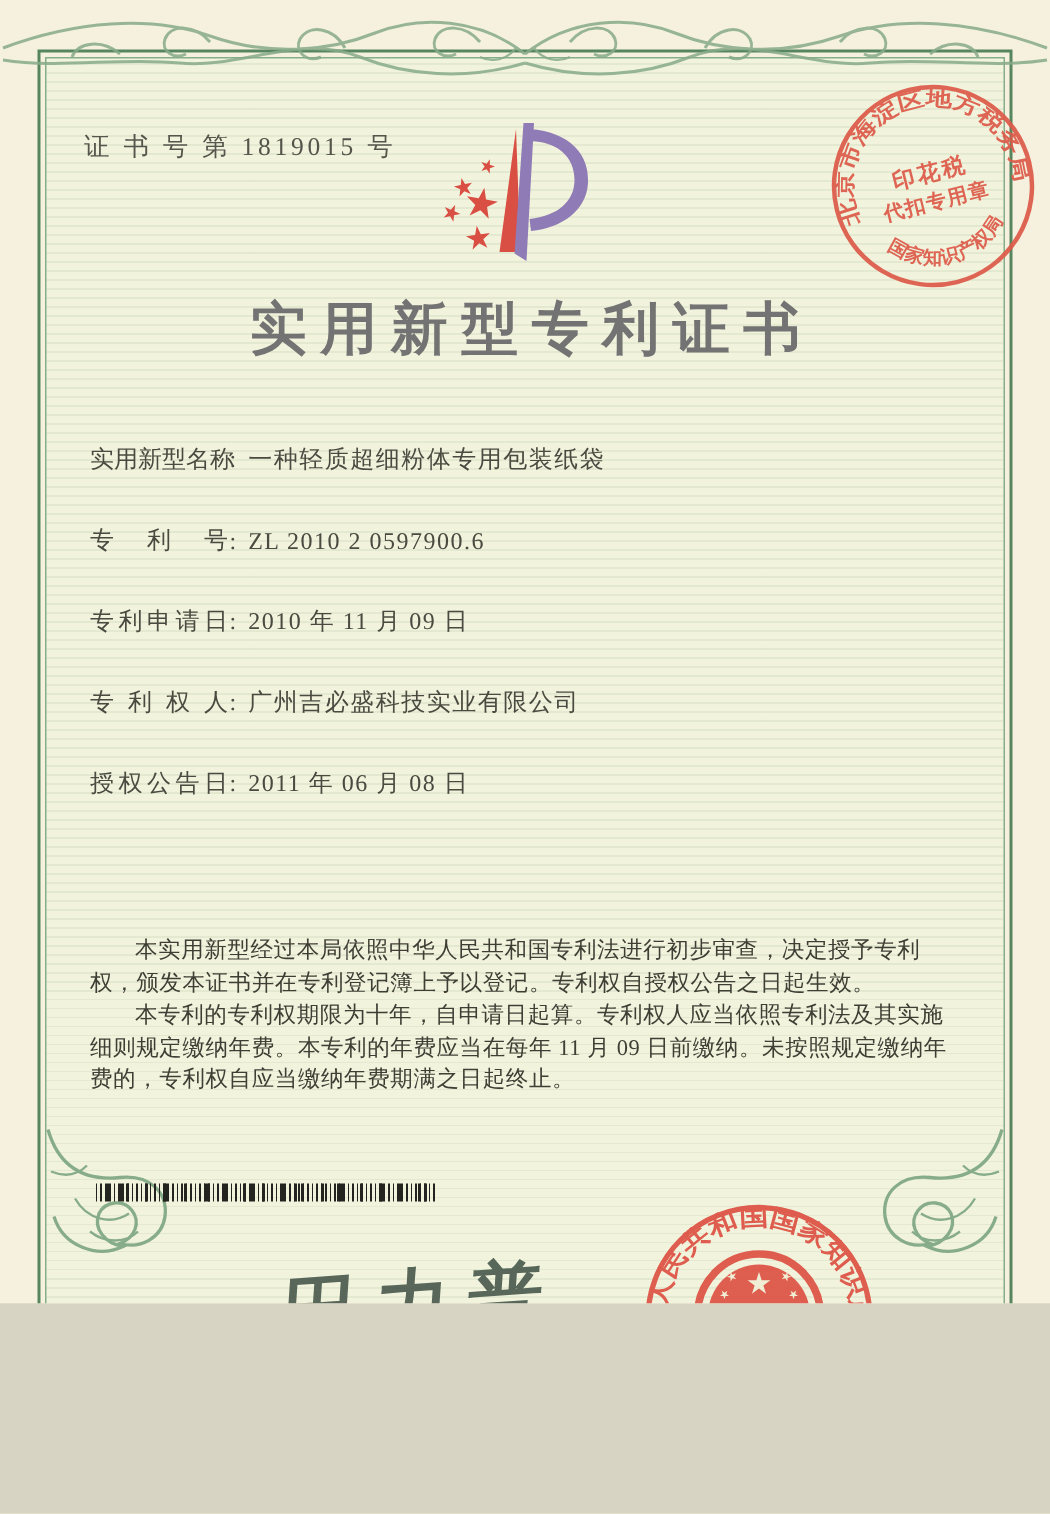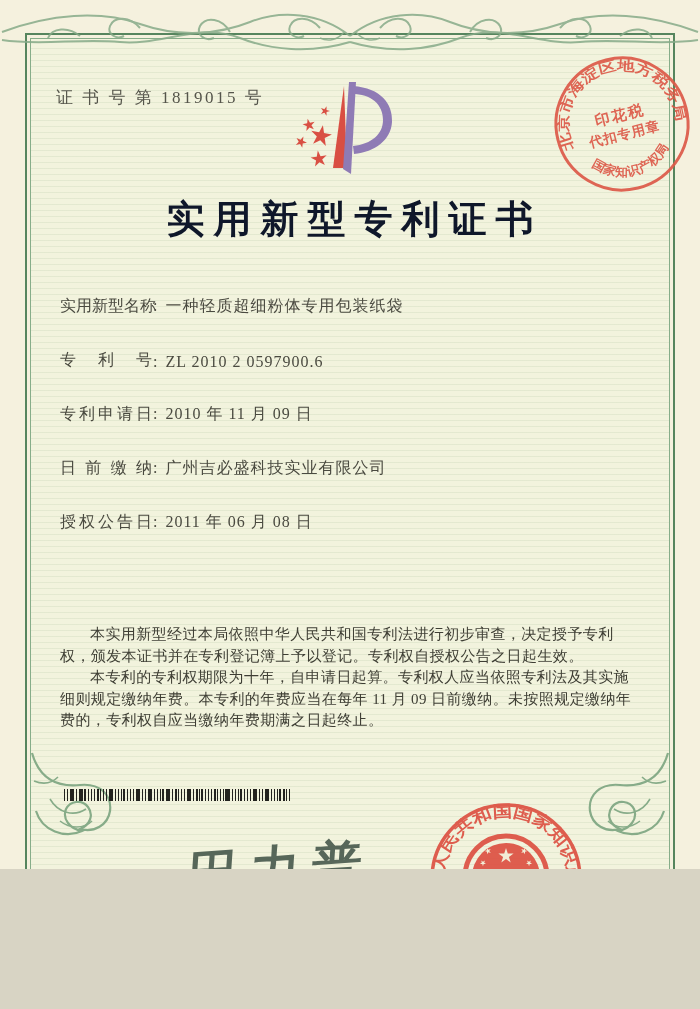--- a/index.html
+++ b/index.html
@@ -15,21 +15,21 @@
   .band-top{position:absolute;left:0;top:2px;width:700px;height:56px;z-index:3;}
   .corner-flourish{position:absolute;z-index:3;}
   .cf-br{right:30px;bottom:26px;}
   .cf-bl{left:30px;bottom:26px;transform:scaleX(-1);}
 
   .cert-no{position:absolute;left:56px;top:86px;font-size:17px;color:#55554b;letter-spacing:2.5px;z-index:4;}
 
   .logo{position:absolute;left:292px;top:70px;z-index:4;}
 
   .title{position:absolute;left:0;top:194px;width:100%;text-align:center;font-size:38px;font-weight:700;
-    color:#0f172a;letter-spacing:9px;text-indent:9px;z-index:4;}
+    color:#737373;letter-spacing:9px;text-indent:9px;z-index:4;}
 
   .tax-stamp{position:absolute;left:548px;top:50px;width:148px;height:148px;transform:rotate(-14deg);opacity:0.92;z-index:5;}
 
   .fields{position:absolute;left:60px;top:296px;z-index:4;}
   .field{margin-bottom:33px;font-size:16px;color:#4a4a40;white-space:nowrap;}
   .flabel-inner{display:inline-block;width:92px;text-align:justify;text-align-last:justify;vertical-align:bottom;}
   .fcolon{margin:0 8px 0 1px;}
   .fvalue{letter-spacing:1px;}
 
   .paras{position:absolute;left:60px;top:600px;width:584px;z-index:4;font-size:15px;line-height:21.5px;color:#3e3e34;margin-top:24px;}
@@ -134,21 +134,21 @@
     <div class="field">
       <span class="flabel-inner">实用新型名称</span><span class="fcolon">:</span><span class="fvalue">一种轻质超细粉体专用包装纸袋</span>
     </div>
     <div class="field">
       <span class="flabel-inner">专利号</span><span class="fcolon">:</span><span class="fvalue">ZL 2010 2 0597900.6</span>
     </div>
     <div class="field">
       <span class="flabel-inner">专利申请日</span><span class="fcolon">:</span><span class="fvalue">2010 年 11 月 09 日</span>
     </div>
     <div class="field">
-      <span class="flabel-inner">日前缴纳</span><span class="fcolon">:</span><span class="fvalue">广州吉必盛科技实业有限公司</span>
+      <span class="flabel-inner">专利权人</span><span class="fcolon">:</span><span class="fvalue">广州吉必盛科技实业有限公司</span>
     </div>
     <div class="field">
       <span class="flabel-inner">授权公告日</span><span class="fcolon">:</span><span class="fvalue">2011 年 06 月 08 日</span>
     </div>
   </div>
 
   <div class="paras">
     <p>本实用新型经过本局依照中华人民共和国专利法进行初步审查，决定授予专利权，颁发本证书并在专利登记簿上予以登记。专利权自授权公告之日起生效。</p>
     <p>本专利的专利权期限为十年，自申请日起算。专利权人应当依照专利法及其实施细则规定缴纳年费。本专利的年费应当在每年 11 月 09 日前缴纳。未按照规定缴纳年费的，专利权自应当缴纳年费期满之日起终止。</p>
   </div>

